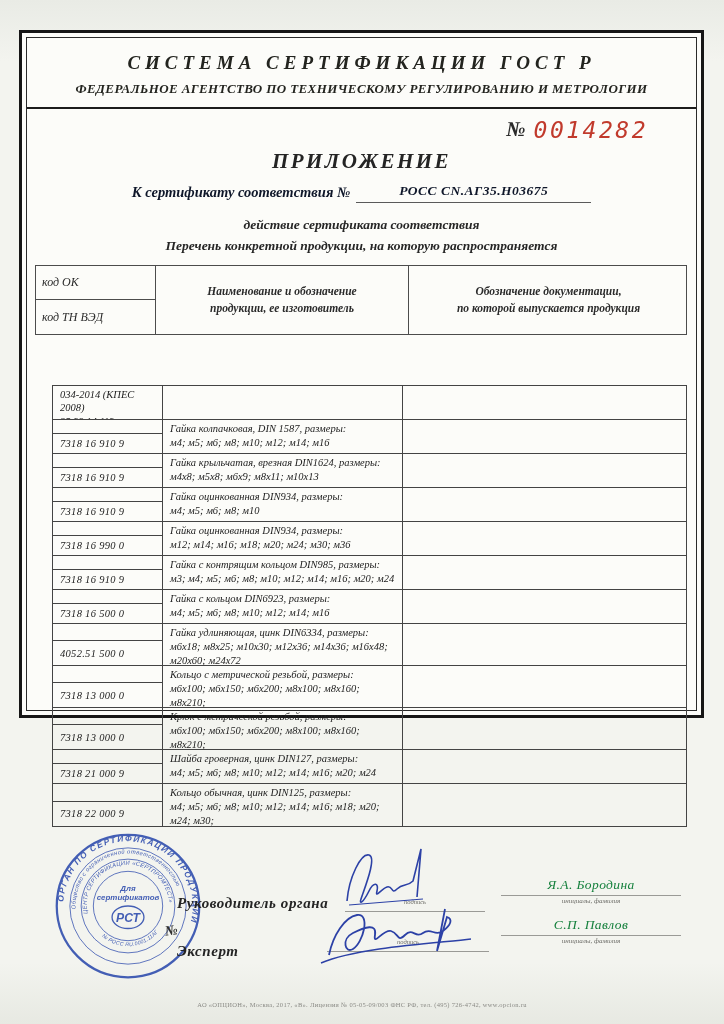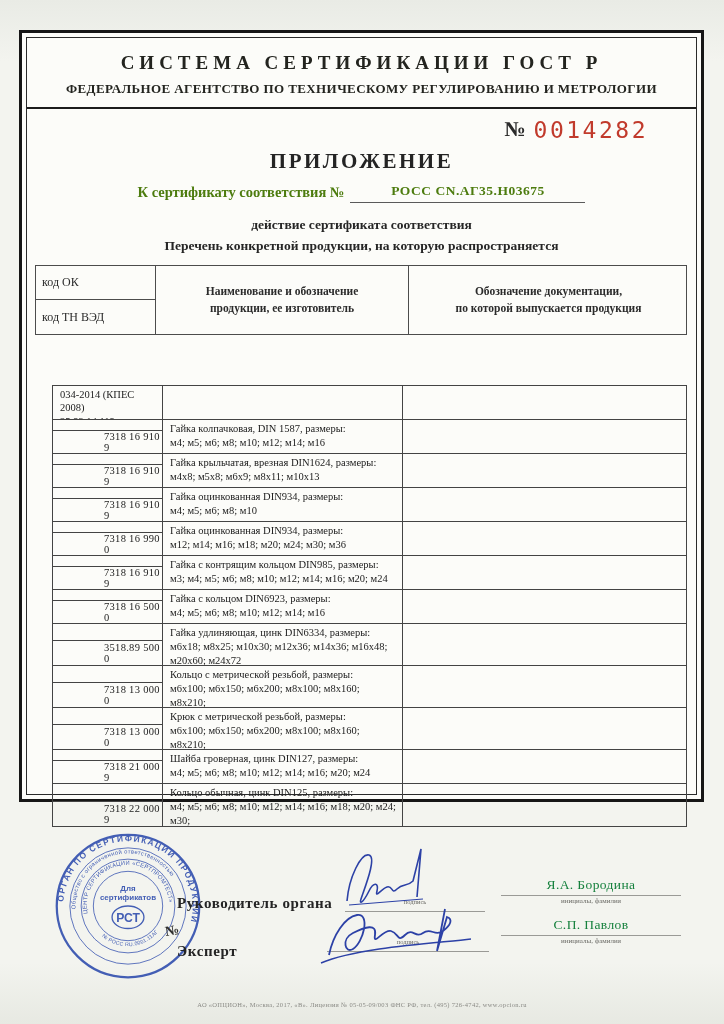--- a/index.html
+++ b/index.html
@@ -6,22 +6,22 @@
   body{
     width:724px;height:1024px;
     background:#e7e9e3;
     font-family:"Liberation Serif","DejaVu Serif",serif;
     color:#1f1f1f;
     position:relative;overflow:hidden;
   }
   .page{position:absolute;left:0;top:0;width:724px;height:1024px;
     background:linear-gradient(180deg,#e9ebe5 0%,#f3f4ef 6%,#f3f4ef 94%,#e7e9e2 100%);}
   .frame-outer{
-    position:absolute;left:19px;top:30px;width:685px;height:772px;
-    border:3px solid #161616;background:#fcfcf9;box-sizing:border-box;
+    position:absolute;left:19px;top:30px;width:685px;height:688px;
+    border:3px solid #161616;background:#fcfcf9;box-sizing:border-box;font-style:italic;
   }
   .frame-inner{
     position:absolute;left:4px;top:4px;right:4px;bottom:4px;
     border:1.5px solid #2a2a2a;box-sizing:border-box;
   }
   .content{position:absolute;left:0;top:0;right:0;bottom:0;}
 
   
   .band{
     border-bottom:2.5px solid #1c1c1c;
@@ -33,21 +33,21 @@
   
   .docnum{margin-top:8px;text-align:right;padding-right:48px;height:30px;}
   .docnum .nsign{font-size:21px;font-weight:bold;color:#2b2b2b;vertical-align:2px;}
   .docnum .ndigits{
     font-family:"DejaVu Sans Mono",monospace;
     font-size:23px;letter-spacing:2.5px;margin-left:8px;
   }
 
   .title{margin-top:2px;text-align:center;font-size:21px;font-weight:bold;letter-spacing:2.5px;color:#242424;}
 
-  .cert-line{margin-top:10px;text-align:center;font-size:14.5px;font-weight:bold;color:#4d7c0f;}
+  .cert-line{margin-top:10px;text-align:center;font-size:14.5px;font-weight:bold;color:#0f172a;}
   .cert-value-wrap{
     display:inline-block;border-bottom:1.5px solid #5a5a5a;
     min-width:235px;text-align:center;margin-left:6px;vertical-align:-1px;
   }
   .cert-value{position:relative;top:-3px;font-size:13.5px;font-weight:bold;letter-spacing:0.5px;}
 
   .subtitle{margin-top:12px;text-align:center;font-size:13.5px;font-weight:bold;line-height:1.55;color:#262626;}
 
   
   .htable{
@@ -70,21 +70,21 @@
   
   .btable{
     margin-left:25px;width:635px;border:1px solid #444;box-sizing:border-box;
     font-size:10.5px;color:#222;
   }
   .trow{display:grid;grid-template-columns:110px 240px 283px;box-sizing:border-box;border-bottom:1px solid #444;}
   .trow:last-child{border-bottom:none;}
   .tcell{box-sizing:border-box;overflow:hidden;}
   .code-cell{border-right:1px solid #444;display:flex;flex-direction:column;}
   .code-top{height:40%;border-bottom:1px solid #444;}
-  .code-val{flex:1;display:flex;align-items:center;padding-left:7px;letter-spacing:0.3px;margin-left:44px;}
+  .code-val{flex:1;display:flex;align-items:center;padding-left:7px;letter-spacing:0.3px;}
   .codeA{padding:2px 4px 0 7px;line-height:1.3;}
   .name-cell{border-right:1px solid #444;padding:2.5px 6px 0 7px;line-height:1.32;white-space:pre-line;}
   .doc-cell{}
 
   
   .sigarea{position:relative;margin-top:4px;height:152px;}
   .stamp-wrap{position:absolute;left:26px;top:0px;width:150px;height:150px;opacity:0.92;}
   .mp-mark{position:absolute;left:138px;top:92px;font-size:14px;font-weight:bold;color:#30302e;transform:rotate(-8deg);}
   .sig-label1{position:absolute;left:150px;top:64px;font-size:15px;font-weight:bold;letter-spacing:0.6px;color:#242424;}
   .sig-label2{position:absolute;left:150px;top:104px;font-size:15px;font-weight:bold;letter-spacing:0.6px;color:#242424;margin-top:8px;}
@@ -205,21 +205,21 @@
                   <div class="code-top"></div>
                   <div class="code-val">7318 16 500 0</div>
                 </div>
                 <div class="tcell name-cell">Гайка с кольцом DIN6923, размеры:
 м4; м5; м6; м8; м10; м12; м14; м16</div>
                 <div class="tcell doc-cell"></div>
               </div>
               <div class="trow" style="height: 42px;">
                 <div class="tcell code-cell">
                   <div class="code-top"></div>
-                  <div class="code-val">3518.89 500 0</div>
+                  <div class="code-val">4052.51 500 0</div>
                 </div>
                 <div class="tcell name-cell">Гайка удлиняющая, цинк DIN6334, размеры:
 м6х18; м8х25; м10х30; м12х36; м14х36; м16х48;
 м20х60; м24х72</div>
                 <div class="tcell doc-cell"></div>
               </div>
               <div class="trow" style="height: 42px;">
                 <div class="tcell code-cell">
                   <div class="code-top"></div>
                   <div class="code-val">7318 13 000 0</div>

